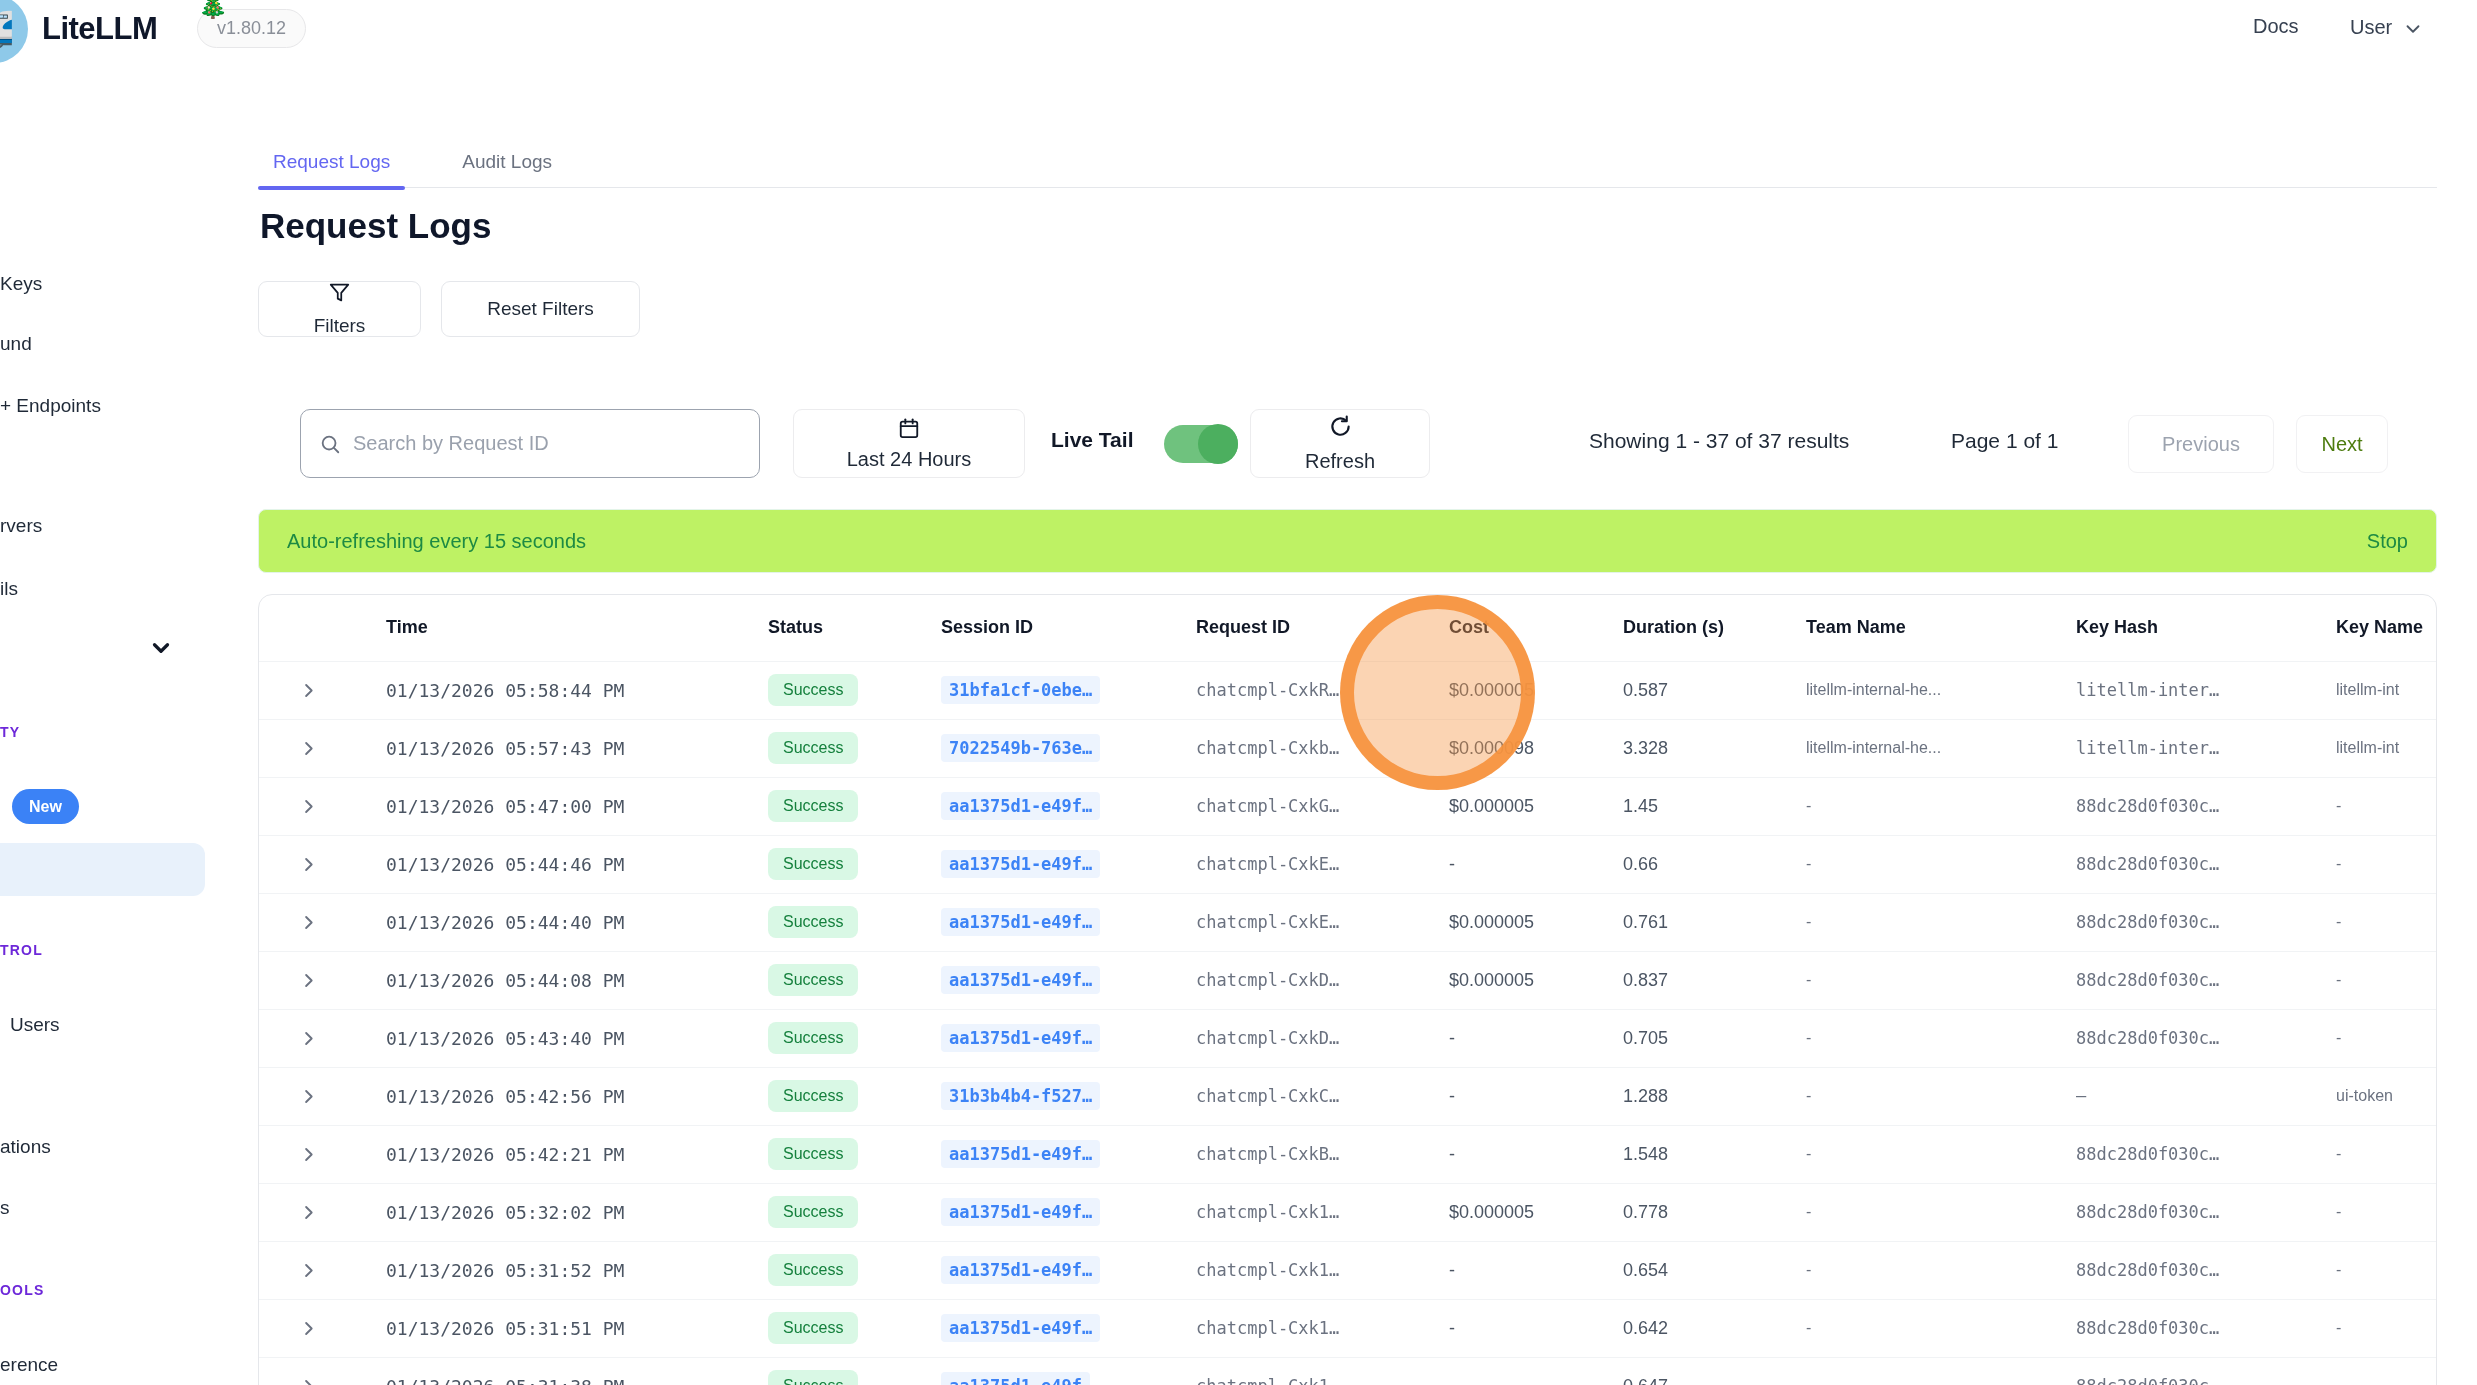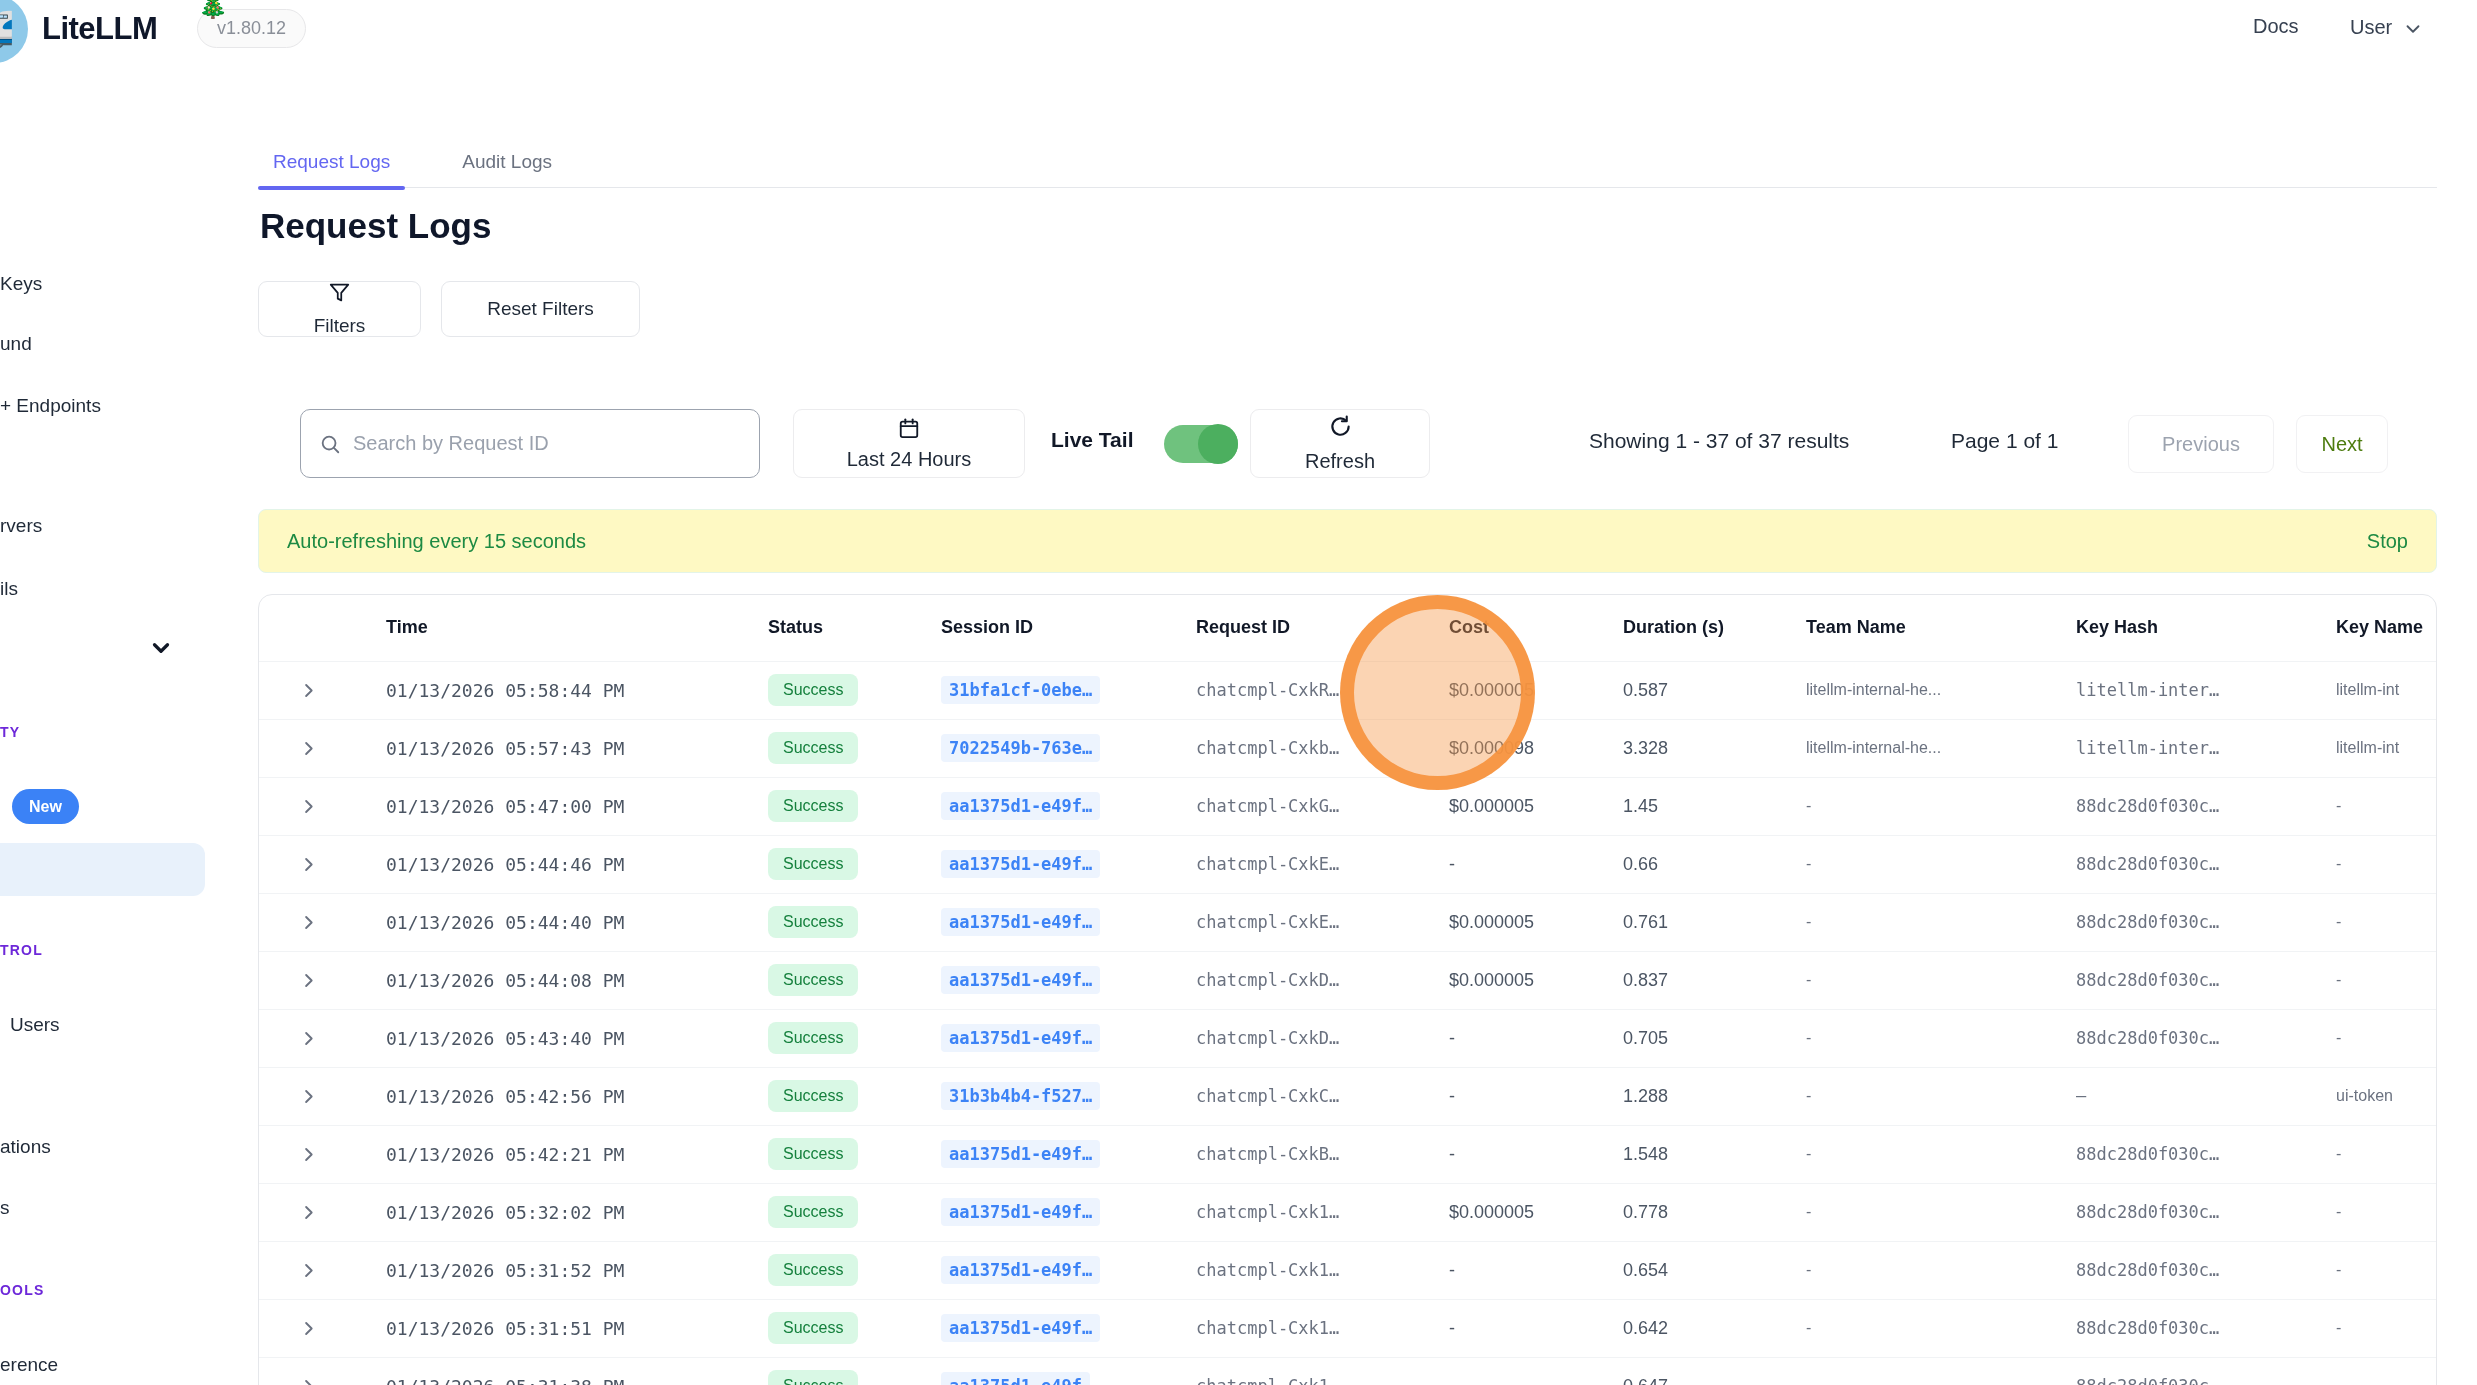--- a/index.html
+++ b/index.html
@@ -64,21 +64,21 @@
     background:#4caf5f; }
   .refresh-btn { position:absolute; left:1250px; top:409px; width:180px; height:69px; font-size:20px; border-color:#ececee; }
   .showing-text { position:absolute; left:1589px; top:429px; font-size:21px; color:#1f2937; }
   .pageinfo-text { position:absolute; left:1951px; top:429px; font-size:21px; color:#1f2937; font-weight:500; }
   .prev-btn { position:absolute; left:2128px; top:415px; width:146px; height:58px; font-size:20px;
     color:#9ca3af; border-color:#f1f1f3; }
   .next-btn { position:absolute; left:2296px; top:415px; width:92px; height:58px; font-size:20px;
     color:#4d7c0f; border-color:#f1f1f3; }
 
   
-  .banner { position:absolute; left:258px; top:509px; width:2179px; height:64px; background:#fef9c3;
+  .banner { position:absolute; left:258px; top:509px; width:2179px; height:64px; background:#bef264;
     border:1px solid #e3f4e8; border-radius:8px; display:flex; align-items:center;
     justify-content:space-between; padding:0 28px; }
   .banner-text { font-size:20px; color:#1d8a43; }
   .banner-stop { font-size:20px; color:#1d8a43; cursor:pointer; }
 
   
   .table-card { position:absolute; left:258px; top:594px; width:2179px; height:792px; background:#fff;
     border:1px solid #e5e7eb; border-radius:14px 14px 0 0; overflow:hidden; }
   table { border-collapse:collapse; table-layout:fixed; width:2340px; }
   th { text-align:left; font-size:18px; font-weight:700; color:#111827; height:66px; vertical-align:middle; }

